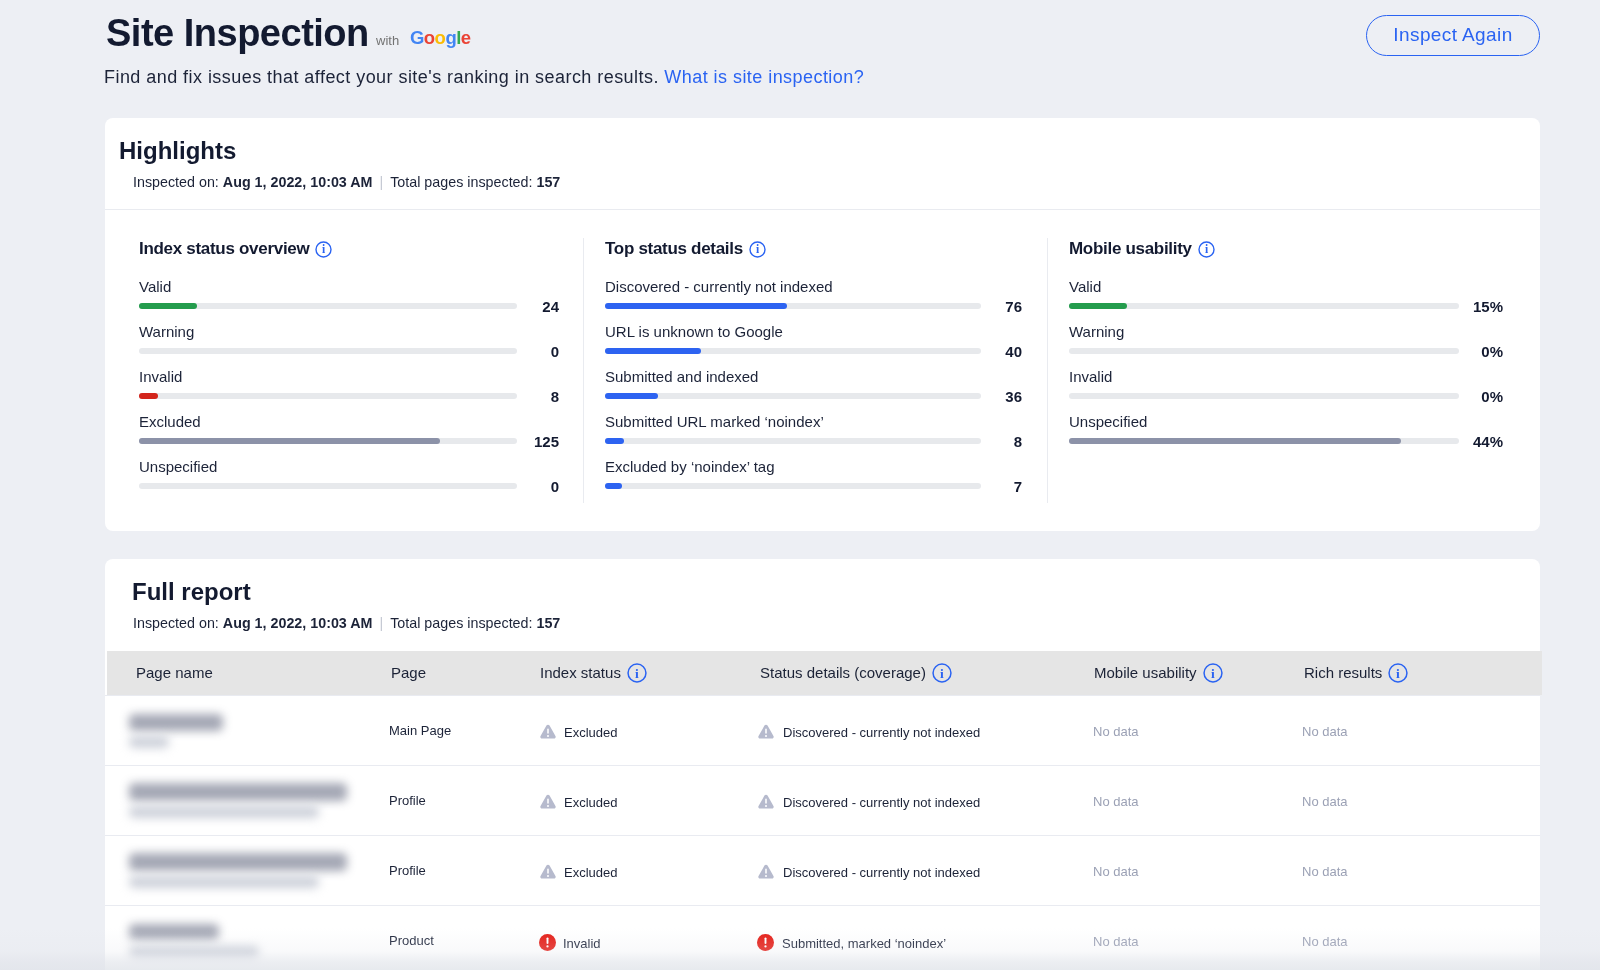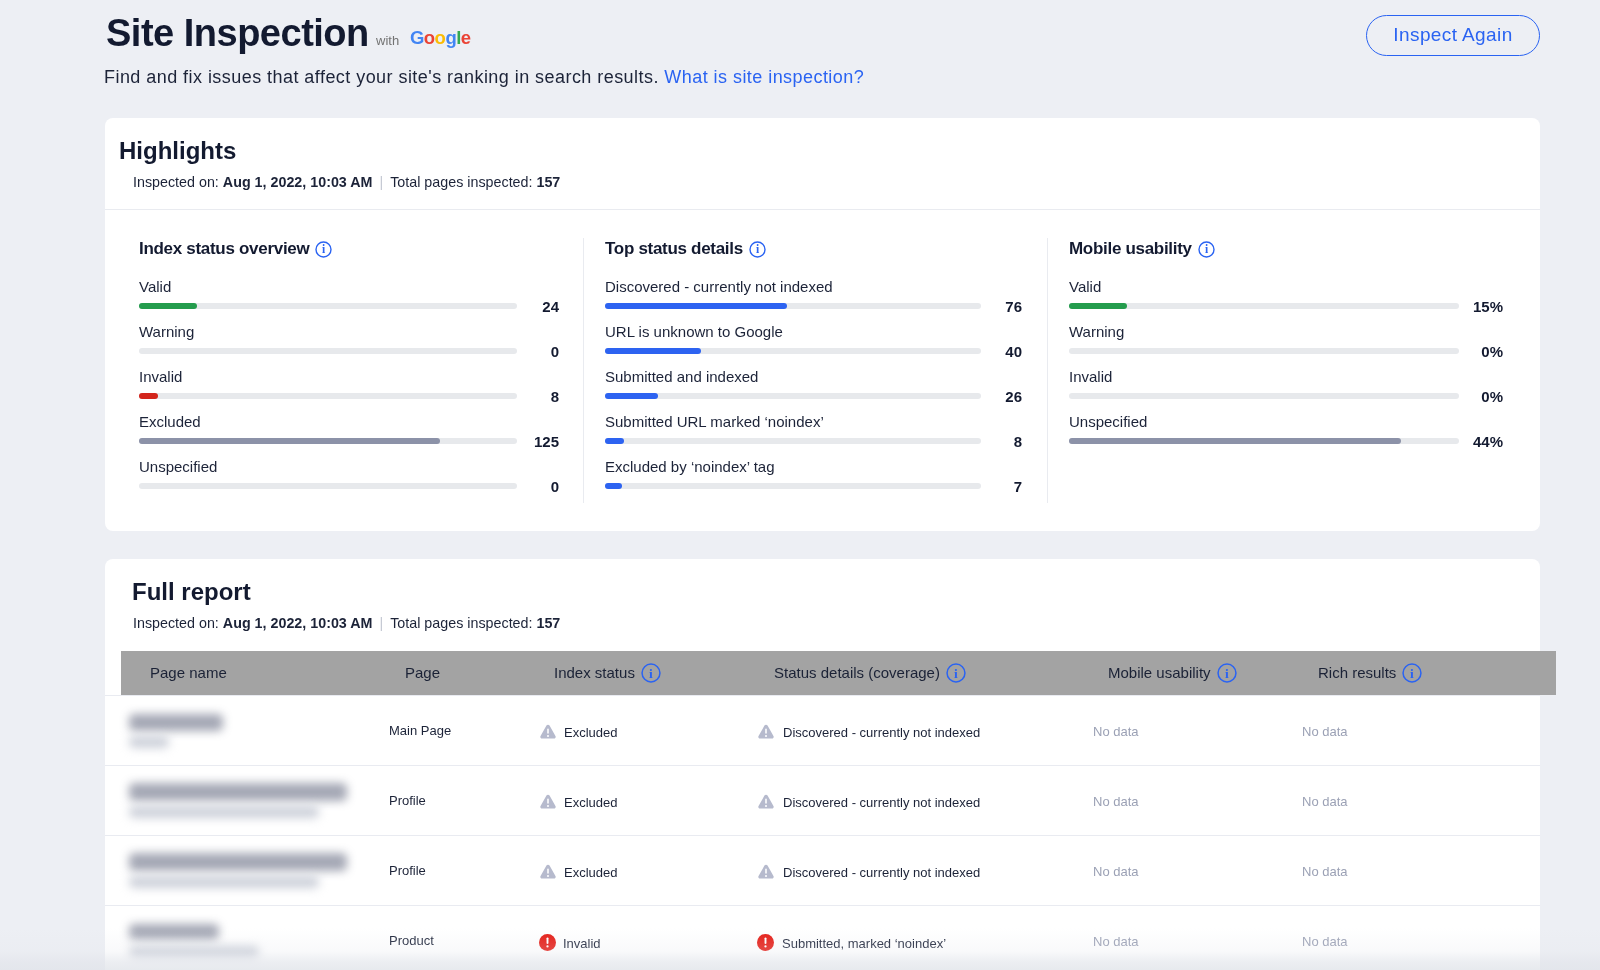--- a/index.html
+++ b/index.html
@@ -23,21 +23,21 @@
   .meta b { font-weight:bold; }
   .meta .pipe { color:#c3c7d2; padding:0 7px; }
   .hline { height:1px; background:#e9ebf0; }
   .vline { width:1px; background:#e9ebf0; }
   .colhead { font-size:17px; font-weight:bold; letter-spacing:-0.3px; color:#131a30; line-height:1; white-space:nowrap; }
   .stat-label { font-size:15px; color:#1c2338; line-height:1; white-space:nowrap; }
   .track { height:6px; border-radius:3px; background:#e7e9ec; }
   .fill { height:6px; border-radius:3px; }
   .val { font-size:15px; font-weight:bold; color:#131a30; line-height:1; text-align:right; }
   .green{background:#249c4d}.red{background:#d3251c}.mut{background:#8c92a8}.blue{background:#2d63f1}
-  .thead { position:absolute; left:16px; width:1435px; height:44px; background:#a3a3a3; }
+  .thead { position:absolute; left:2px; width:1435px; height:44px; background:#e5e5e5; }
   .th { position:absolute; top:0; height:44px; line-height:44px; font-size:15px; color:#1b2236; white-space:nowrap; }
   .th svg { vertical-align:middle; margin-left:10px; margin-top:-2px; }
   .cell { position:absolute; font-size:13px; color:#1c2338; white-space:nowrap; line-height:1.1; }
   .nodata { color:#9ba1b5; }
   .rowline { position:absolute; left:0; width:1435px; height:1px; background:#e9ebf1; }
   .blurbar { position:absolute; border-radius:5px; filter:blur(5px); }
   .dkbar { background:#5a6078; opacity:.55; }
   .ltbar { background:#cdd1da; }
   .fade { left:0; top:928px; width:1600px; height:42px;
           background:linear-gradient(180deg, rgba(228,231,237,0) 0%, rgba(227,230,236,0.22) 55%, rgba(225,228,234,0.65) 82%, rgba(225,228,234,0.8) 100%); }
@@ -86,21 +86,21 @@
 <div class="abs track" style="left:500px;top:185px;width:376px;"></div>
 <div class="abs fill blue" style="left:500px;top:185px;width:182px;"></div>
 <div class="abs val" style="left:837px;top:181px;width:80px;">76</div>
 <div class="abs stat-label" style="left:500px;top:206px;">URL is unknown to Google</div>
 <div class="abs track" style="left:500px;top:230px;width:376px;"></div>
 <div class="abs fill blue" style="left:500px;top:230px;width:96px;"></div>
 <div class="abs val" style="left:837px;top:226px;width:80px;">40</div>
 <div class="abs stat-label" style="left:500px;top:251px;">Submitted and indexed</div>
 <div class="abs track" style="left:500px;top:275px;width:376px;"></div>
 <div class="abs fill blue" style="left:500px;top:275px;width:53px;"></div>
-<div class="abs val" style="left:837px;top:271px;width:80px;">26</div>
+<div class="abs val" style="left:837px;top:271px;width:80px;">36</div>
 <div class="abs stat-label" style="left:500px;top:296px;">Submitted URL marked ‘noindex’</div>
 <div class="abs track" style="left:500px;top:320px;width:376px;"></div>
 <div class="abs fill blue" style="left:500px;top:320px;width:19px;"></div>
 <div class="abs val" style="left:837px;top:316px;width:80px;">8</div>
 <div class="abs stat-label" style="left:500px;top:341px;">Excluded by ‘noindex’ tag</div>
 <div class="abs track" style="left:500px;top:365px;width:376px;"></div>
 <div class="abs fill blue" style="left:500px;top:365px;width:17px;"></div>
 <div class="abs val" style="left:837px;top:361px;width:80px;">7</div>
 <div class="abs colhead" style="left:964px;top:122px;">Mobile usability<svg width="17" height="17" viewBox="0 0 17 17" style="vertical-align:-4px;margin-left:6px">
           <circle cx="8.5" cy="8.5" r="7.50" fill="none" stroke="#2a63f2" stroke-width="1.4"></circle>

